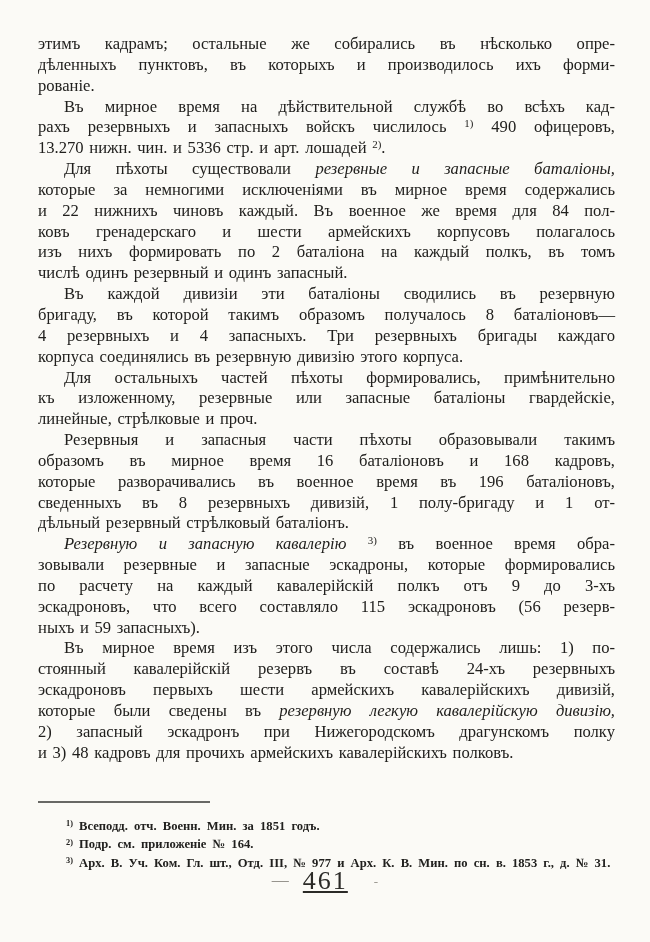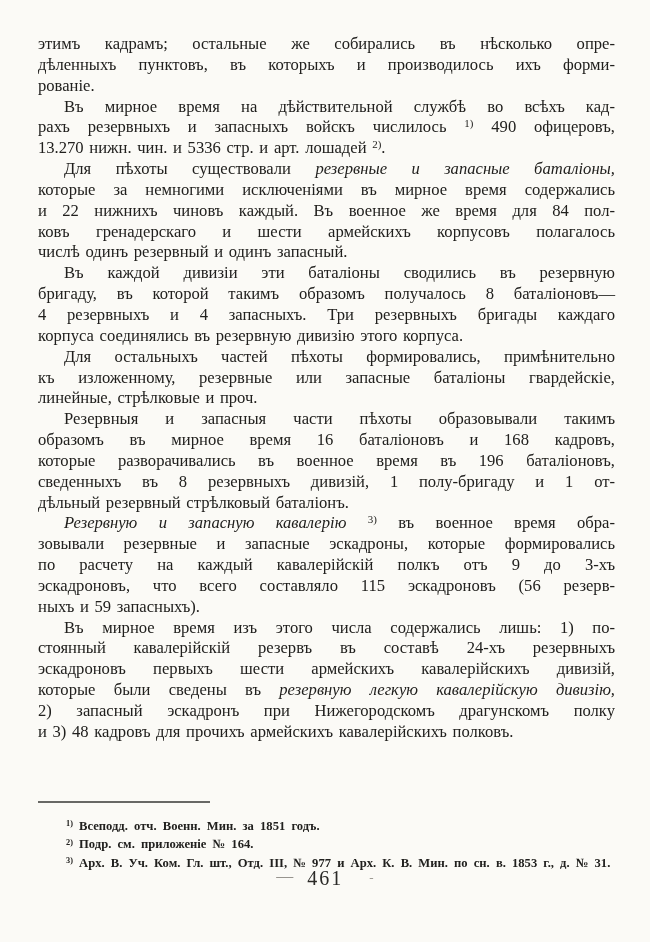--- a/index.html
+++ b/index.html
@@ -62,23 +62,24 @@
     white-space: nowrap;
   }
   .pg-dash-left {
     font-size: 17px;
     color: #86827c;
     letter-spacing: -2px;
     margin-right: 16px;
     vertical-align: 4px;
   }
   .pg-num {
-    font-size: 20px;
+    font-size: 26px;
     letter-spacing: 2px;
     color: #2b2a27;
+    text-decoration: underline;
   }
   .pg-dash-right {
     font-size: 13px;
     color: #9a968f;
     margin-left: 26px;
     vertical-align: 3px;
   }
 </style>
 </head>
 <body>
@@ -89,20 +90,21 @@
       <div class="line"><span>этимъ кадрамъ; остальные же собирались въ нѣсколько опре-</span></div>
       <div class="line"><span>дѣленныхъ пунктовъ, въ которыхъ и производилось ихъ форми-</span></div>
       <div class="line last"><span>рованіе.</span></div>
       <div class="line indent"><span>Въ мирное время на дѣйствительной службѣ во всѣхъ кад-</span></div>
       <div class="line"><span>рахъ резервныхъ и запасныхъ войскъ числилось </span><sup class="fnref">1)</sup><span> 490 офицеровъ,</span></div>
       <div class="line last"><span>13.270 нижн. чин. и 5336 стр. и арт. лошадей </span><sup class="fnref">2)</sup><span>.</span></div>
       <div class="line indent"><span>Для пѣхоты существовали </span><span class="it">резервные и запасные баталіоны,</span></div>
       <div class="line"><span>которые за немногими исключеніями въ мирное время содержались</span></div>
       <div class="line"><span>и 22 нижнихъ чиновъ каждый. Въ военное же время для 84 пол-</span></div>
       <div class="line"><span>ковъ гренадерскаго и шести армейскихъ корпусовъ полагалось</span></div>
+      <div class="line"><span>изъ нихъ формировать по 2 баталіона на каждый полкъ, въ томъ</span></div>
       <div class="line last"><span>числѣ одинъ резервный и одинъ запасный.</span></div>
       <div class="line indent"><span>Въ каждой дивизіи эти баталіоны сводились въ резервную</span></div>
       <div class="line"><span>бригаду, въ которой такимъ образомъ получалось 8 баталіоновъ—</span></div>
       <div class="line"><span>4 резервныхъ и 4 запасныхъ. Три резервныхъ бригады каждаго</span></div>
       <div class="line last"><span>корпуса соединялись въ резервную дивизію этого корпуса.</span></div>
       <div class="line indent"><span>Для остальныхъ частей пѣхоты формировались, примѣнительно</span></div>
       <div class="line"><span>къ изложенному, резервные или запасные баталіоны гвардейскіе,</span></div>
       <div class="line last"><span>линейные, стрѣлковые и проч.</span></div>
       <div class="line indent"><span>Резервныя и запасныя части пѣхоты образовывали такимъ</span></div>
       <div class="line"><span>образомъ въ мирное время 16 баталіоновъ и 168 кадровъ,</span></div>

